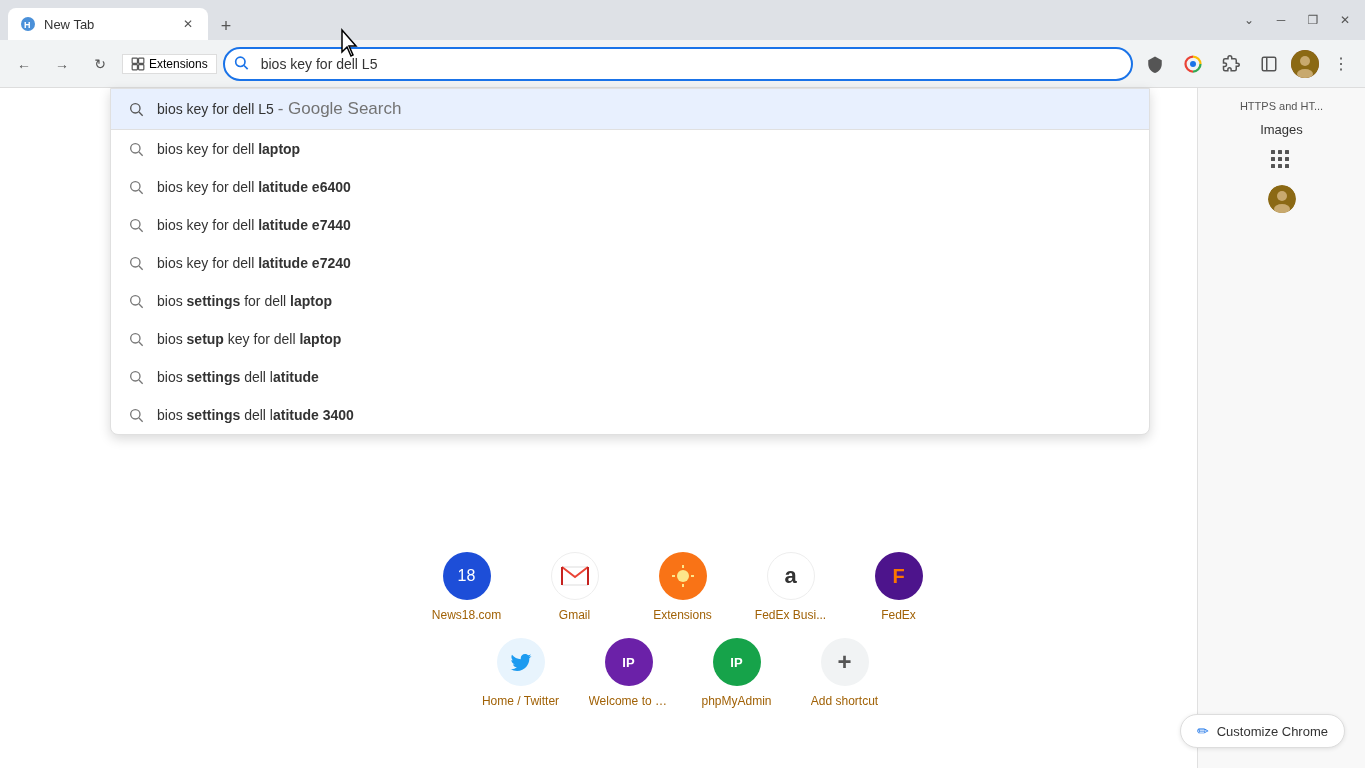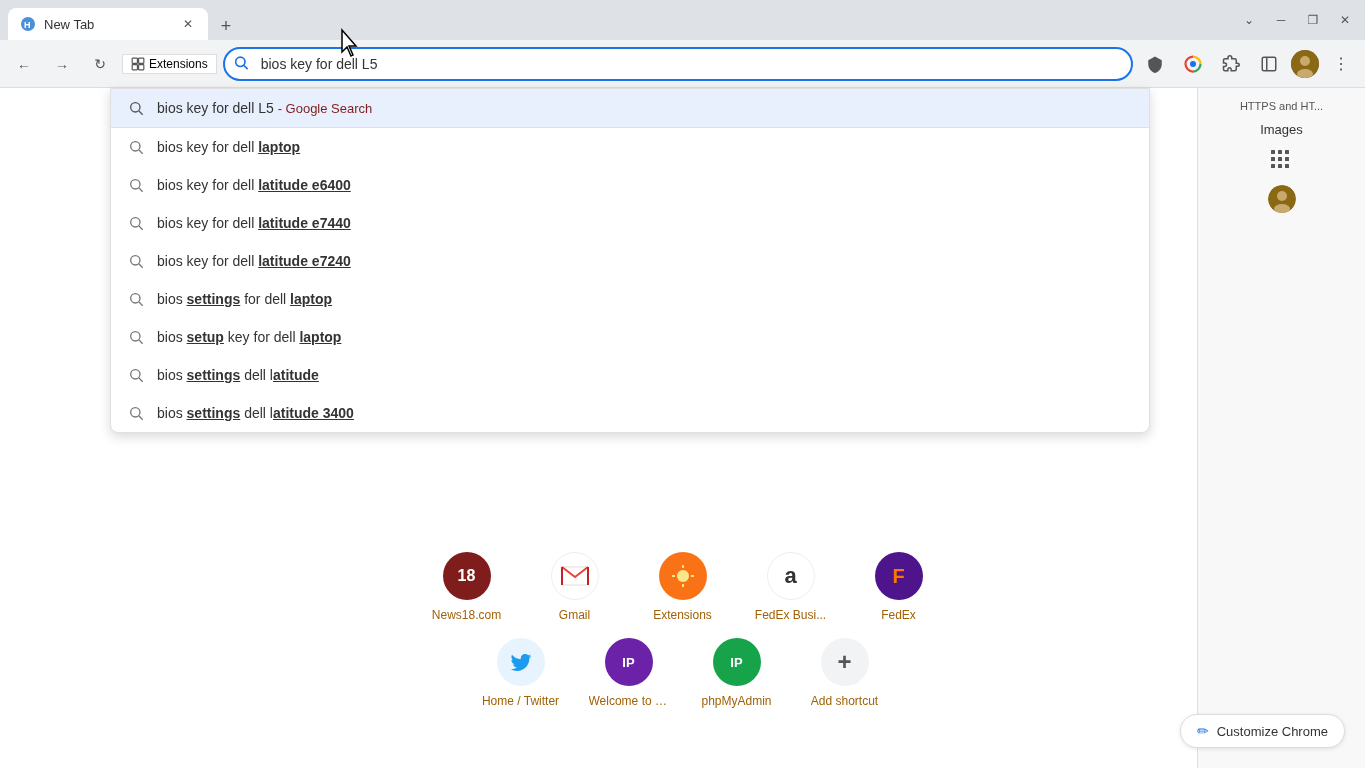--- a/index.html
+++ b/index.html
@@ -188,25 +188,24 @@
       justify-content: center;
       color: #777;
       flex-shrink: 0;
     }
     .autocomplete-text {
       font-size: 14px;
       color: #333;
     }
     .autocomplete-text b {
       font-weight: 700;
-      text-decoration: underline;
     }
     .google-search-label {
-      color: #7f1d1d;
-      font-size: 13px;
+      color: #737373;
+      font-size: 17px;
     }
 
     
     .newtab-content {
       background: #fff;
       height: calc(768px - 88px);
       display: flex;
       flex-direction: column;
       align-items: center;
       justify-content: center;
@@ -500,21 +499,21 @@
           <ellipse cx="14" cy="24" rx="8" ry="5" fill="#c8a96e"></ellipse>
         </svg>
     </div>
   </div>
 
   <div class="top-sites-section">
 
     <div class="top-sites-row">
 
       <div class="top-site-item">
-        <div class="top-site-favicon favicon-news18" style="background:#7f1d1d;color:#fff;font-size:16px;font-weight:bold;width:48px;height:48px;border-radius:50%;display:flex;align-items:center;justify-content:center;">18</div>
+        <div class="top-site-favicon favicon-news18" style="background:#1d4ed8;color:#fff;font-size:16px;font-weight:normal;width:48px;height:48px;border-radius:50%;display:flex;align-items:center;justify-content:center;">18</div>
         <span class="top-site-label">News18.com</span>
       </div>
 
       <div class="top-site-item">
         <div class="top-site-favicon" style="background:#fff;border:1px solid #eee;width:48px;height:48px;border-radius:50%;display:flex;align-items:center;justify-content:center;">
           <svg width="30" height="22" viewBox="0 0 30 22">
               <path d="M2 2h26v18H2z" fill="#fff" stroke="#ddd"></path>
               <path d="M2 2l13 10L28 2" fill="none" stroke="#ea4335" stroke-width="2"></path>
               <path d="M2 2v18" fill="none" stroke="#c5221f" stroke-width="2"></path>
               <path d="M28 2v18" fill="none" stroke="#c5221f" stroke-width="2"></path>

